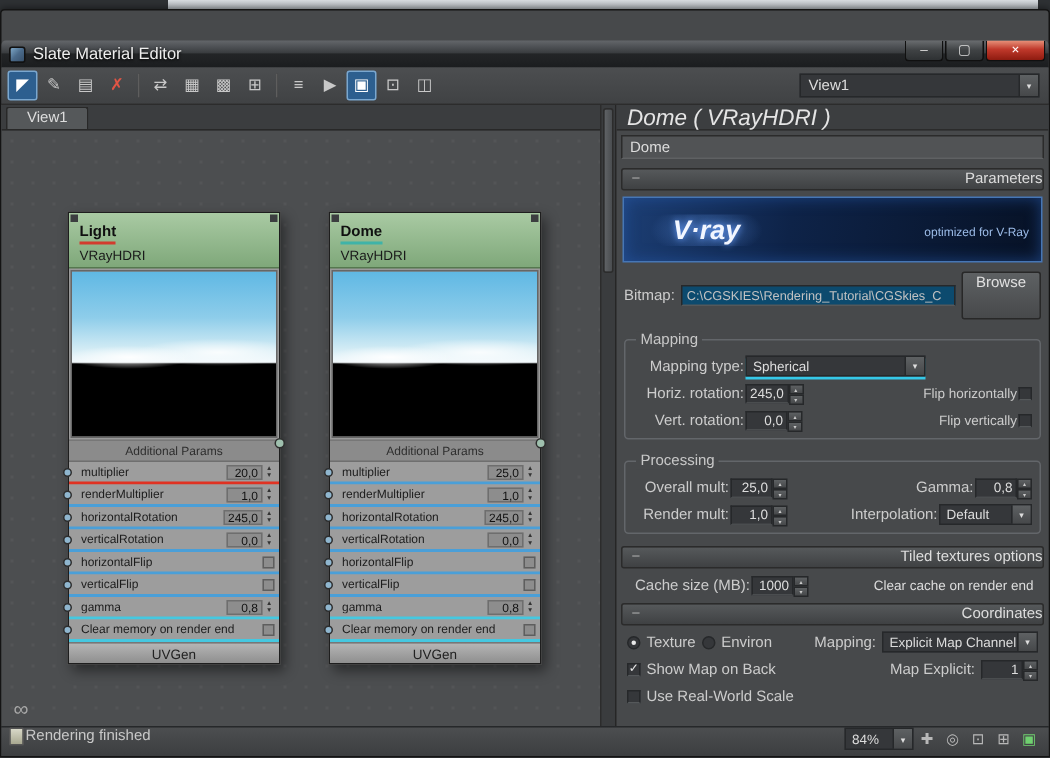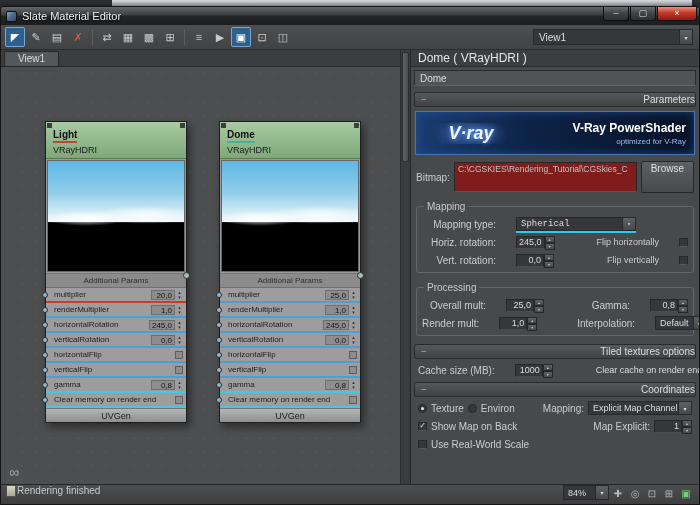--- a/index.html
+++ b/index.html
@@ -9,21 +9,21 @@
   .desktop-strip { position:absolute; top:0; left:112px; width:580px; height:9px;
     background:linear-gradient(#d8dce0,#9aa2a8); }
 
   .window { position:absolute; top:6px; left:0; width:700px; height:499px;
     background:#47494b; border:1px solid #141414; border-radius:3px 3px 0 0;
     display:flex; flex-direction:column; box-shadow:0 0 6px rgba(0,0,0,.6); }
 
   
   .titlebar { height:18px; flex:0 0 18px; display:flex; align-items:center; padding:0 2px 0 5px;
     background:linear-gradient(180deg,#63666a 0%,#3a3d40 45%,#232527 50%,#1b1d1f 100%);
-    border-radius:3px 3px 0 0; color:#eee; }
+    border-radius:3px 3px 0 0; color:#eee;margin-top:20px; }
   .app-icon { width:11px; height:11px; border-radius:2px;
     background:linear-gradient(135deg,#7fa8c8 0%,#4a6a8a 50%,#38506a 100%); border:1px solid #111; }
   .title { font-size:11px; margin-left:5px; text-shadow:0 1px 2px #000; white-space:nowrap; }
   .win-btns { margin-left:auto; display:flex; gap:1px; align-self:flex-start; }
   .win-btn { width:26px; height:14px; border:1px solid #101010; border-top:none;
     border-radius:0 0 3px 3px; background:linear-gradient(#6a6d70,#3f4244 50%,#2e3133);
     color:#ddd; font-size:9px; line-height:13px; text-align:center; }
   .win-btn.close { width:40px; color:#fff;
     background:linear-gradient(#e8927a,#c0392b 45%,#8e1b10); }
 
@@ -101,70 +101,70 @@
 
   
   .vscroll { flex:0 0 10px; background:#3a3c3e; border-left:1px solid #2c2c2c; position:relative; }
   .vthumb { position:absolute; top:2px; left:1px; width:7px; height:110px;
     background:linear-gradient(90deg,#606366,#4a4d50); border:1px solid #2c2c2c; border-radius:2px; }
 
   
   .inspector { flex:0 0 289px; width:289px; background:#47494b; border-left:1px solid #262626;
     display:flex; flex-direction:column; overflow:hidden; }
   .insp-header { height:17px; line-height:17px; flex:0 0 17px; background:#3c3e40; color:#e5e5e5;
-    font-size:12px; padding-left:7px; border-bottom:1px solid #2b2b2b; white-space:nowrap; }
+    font-size:15px; padding-left:7px; border-bottom:1px solid #2b2b2b; white-space:nowrap;font-style:italic; }
   .insp-name { margin:3px; height:16px; line-height:15px; background:#515355;
     border:1px solid #2b2b2b; border-bottom-color:#5f6163; color:#ddd; font-size:10px; padding-left:5px; }
   .rollout { margin:3px 3px 2px; height:15px; line-height:14px; text-align:right; font-size:10px;
     color:#ddd; background:linear-gradient(#56595b,#3f4143); border:1px solid #2b2b2b;
     border-radius:2px; position:relative; }
   .rollout::before { content:"−"; position:absolute; left:6px; color:#aaa; }
   .banner { margin:2px 4px 3px; height:44px; flex:0 0 44px; display:flex; align-items:center;
     background:linear-gradient(100deg,#1c3e74 0%,#0e2348 40%,#071226 100%);
     border:1px solid #4676b5; box-shadow:inset 0 0 10px rgba(40,90,170,.6); }
   .banner-logo { width:110px; text-align:center; font-size:18px; font-weight:bold; font-style:italic;
     color:#f2f6ff; text-shadow:0 0 5px #6aa0ff;
     background:radial-gradient(ellipse 52px 24px at 50% 50%, rgba(90,140,220,.55), transparent 72%); }
   .banner-text { flex:1; text-align:right; padding-right:8px; }
   .banner-title { font-size:12px; font-weight:bold; color:#fff; }
   .banner-sub { font-size:8px; color:#9cbce8; margin-top:2px; }
 
   .bitmap-row { display:flex; align-items:center; gap:4px; margin:3px 5px 4px; }
   .lbl { font-size:10px; color:#ccc; white-space:nowrap; }
-  .bitmap-path { flex:1; height:30px; line-height:13px; font-size:8.5px; color:#c2c2c2;
-    background:#7f1d1d; border:1px solid #26282a; border-bottom-color:#55585a; padding:0 3px;
+  .bitmap-path { flex:1; height:14px; line-height:13px; font-size:8.5px; color:#c2c2c2;
+    background:#0c4a6e; border:1px solid #26282a; border-bottom-color:#55585a; padding:0 3px;
     white-space:nowrap; overflow:hidden; }
   .btn { height:32px; line-height:14px; padding:0 9px; font-size:10px; color:#e0e0e0;
     background:linear-gradient(#5e6163,#47494b); border:1px solid #282828; border-radius:2px;
     white-space:nowrap; }
 
   .group { position:relative; margin:9px 5px 5px; border:1px solid #63666a; border-radius:3px;
     padding:8px 5px 3px; }
   .group-title { position:absolute; top:-6px; left:7px; background:#47494b; font-size:10px;
     color:#c8c8c8; padding:0 3px; }
-  .prow { display:flex; align-items:center; height:18px; gap:20px; }
+  .prow { display:flex; align-items:center; height:18px; gap:1px; }
   .plabel { font-size:10px; color:#ccc; text-align:right; white-space:nowrap; }
   .w74 { width:74px; } .w64 { width:64px; } .w82 { width:82px; }
   .flex { flex:1; }
   .sm-label { font-size:9px; color:#ccc; white-space:nowrap; }
 
   .spin { display:flex; height:13px; }
   .spin-val { min-width:28px; background:#35373a; border:1px solid #26282a;
     border-bottom-color:#4a4d4f; color:#ddd; font-size:9px; text-align:right; padding:0 2px;
     line-height:11px; }
   .spin-btns { width:10px; display:flex; flex-direction:column; }
   .spin-btns i { flex:1; font-style:normal; background:linear-gradient(#5e6163,#46484a);
     border:1px solid #26282a; display:flex; align-items:center; justify-content:center; }
   .spin-btns i.up::after { content:"▴"; font-size:4px; color:#ccc; }
   .spin-btns i.dn::after { content:"▾"; font-size:4px; color:#ccc; }
 
   .select { display:flex; align-items:center; height:14px; background:#35373a;
     border:1px solid #26282a; color:#ddd; font-size:9px; }
   .select .sval { flex:1; padding:0 4px; white-space:nowrap; overflow:hidden; }
-  .w120 { width:120px;font-family:Liberation Mono, monospace; } .w104 { width:104px; } .w62 { width:62px; }
+  .w120 { width:120px; } .w104 { width:104px; } .w62 { width:62px; }
   .hl-cyan { box-shadow:0 2px 0 0 #35c8e8; }
 
   .checkbox { width:9px; height:9px; background:#35373a; border:1px solid #26282a;
     border-bottom-color:#55585a; display:inline-flex; align-items:center; justify-content:center; }
   .checkbox.checked::after { content:"✓"; font-size:8px; line-height:8px; color:#e8e8e8; }
   .radio { width:9px; height:9px; border-radius:50%; background:#35373a; border:1px solid #26282a;
     display:inline-flex; align-items:center; justify-content:center; }
   .radio.on::after { content:""; width:3px; height:3px; border-radius:50%; background:#e8e8e8; }
   .crow { display:flex; align-items:center; height:18px; gap:4px; padding:0 7px; }
   .flat-btn { font-size:9px; color:#ddd; padding:1px 3px; white-space:nowrap; }
@@ -382,21 +382,20 @@
 
     <div class="inspector">
       <div class="insp-header">Dome  ( VRayHDRI )</div>
       <div class="insp-name">Dome</div>
 
       <div class="rollout">Parameters</div>
 
       <div class="banner">
         <div class="banner-logo">V·ray</div>
         <div class="banner-text">
-          <div class="banner-title">V-Ray PowerShader</div>
           <div class="banner-sub">optimized for V-Ray</div>
         </div>
       </div>
 
       <div class="bitmap-row">
         <span class="lbl">Bitmap:</span>
         <span class="bitmap-path">C:\CGSKIES\Rendering_Tutorial\CGSkies_C</span>
         <span class="btn">Browse</span>
       </div>
 

